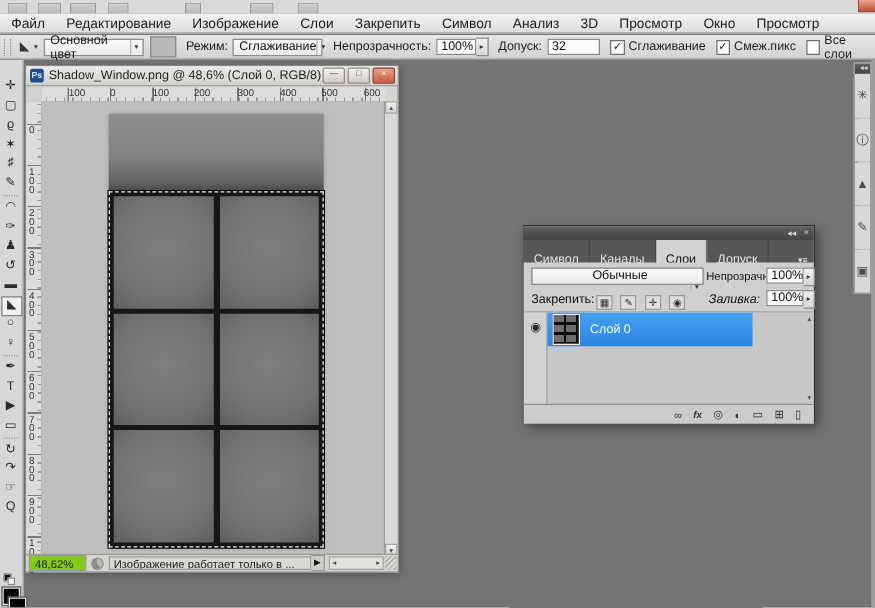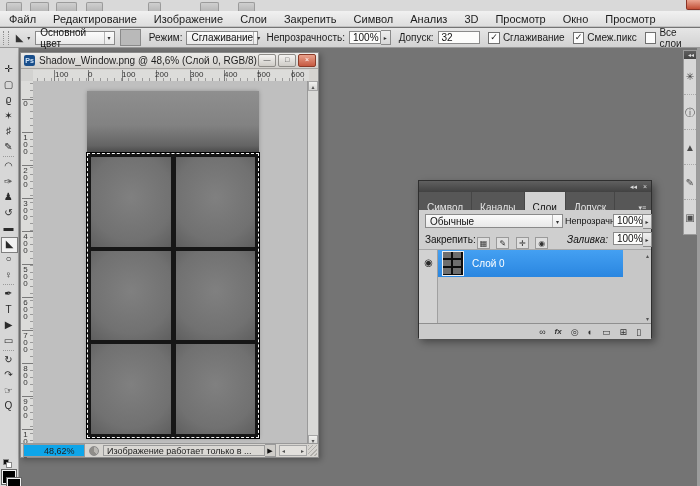--- a/index.html
+++ b/index.html
@@ -51,42 +51,42 @@
   .vlab{position:absolute;left:1px;font-size:8px;color:#333;writing-mode:vertical-lr;text-orientation:upright;line-height:7px;letter-spacing:-2px;}
   #canvas{left:12px;top:28px;width:276px;height:364px;background:#bfbfbf;overflow:hidden;}
   #image{left:54px;top:10px;width:172px;height:347px;box-shadow:0 0 4px rgba(0,0,0,.25);}
   #wall{left:0;top:0;width:172px;height:62px;background:linear-gradient(#8f8f8f,#828282 55%,#646464 88%,#474747);}
   #window-sel{left:0;top:62px;width:172px;height:285px;background:#161616;box-sizing:border-box;border:1px dashed #f5f5f5;box-shadow:0 0 0 1px #000;}
   #panes{position:absolute;left:3px;top:3px;right:3px;bottom:3px;display:grid;grid-template-columns:1fr 1fr;grid-template-rows:1fr 1fr 1fr;gap:4px 5px;}
   .pane{background:radial-gradient(130% 120% at 50% 45%,#808080 0%,#717171 40%,#4a4a4a 82%,#323232 100%);}
   #vscroll{right:0;top:28px;width:11px;height:364px;background:#d9d9d7;border-left:1px solid #9a9a9a;box-sizing:border-box;}
   .sc-arrow{position:absolute;left:0;width:10px;height:10px;font-size:6px;line-height:10px;text-align:center;color:#555;background:linear-gradient(#f0f0ee,#d4d4d2);border:1px solid #a5a5a5;box-sizing:border-box;}
   #statusbar{left:0;bottom:0;width:100%;height:14px;background:#d6d4d0;border-top:1px solid #999;display:flex;align-items:center;box-sizing:border-box;font-size:9px;color:#222;}
-  #zoomfield{width:40px;height:11px;background:#0ea5e9;border:1px solid #9a9a9a;margin-left:2px;padding-left:20px;display:flex;align-items:center;}
+  #zoomfield{width:40px;height:11px;background:#84cc16;border:1px solid #9a9a9a;margin-left:2px;padding-left:4px;display:flex;align-items:center;}
   #statuscircle{width:8px;height:8px;border-radius:50%;border:1px solid #8a8a8a;background:conic-gradient(#b9b7b3 0 40%,#8f8d89 40% 100%);margin:0 4px;}
   #hintbox{width:162px;height:11px;background:#dad8d4;border:1px solid #9a9a9a;display:flex;align-items:center;padding-left:3px;box-sizing:border-box;white-space:nowrap;overflow:hidden;}
   #hintarrow{width:10px;height:11px;border:1px solid #9a9a9a;border-left:none;background:#cfcdc9;font-size:7px;line-height:11px;text-align:center;color:#111;}
   #hscrolltrack{flex:1;height:11px;margin-left:3px;background:#e2e0dc;border:1px solid #a5a5a5;display:flex;align-items:center;justify-content:space-between;font-size:6px;color:#555;padding:0 2px;box-sizing:border-box;}
   #sizegrip{width:9px;height:11px;background:repeating-linear-gradient(135deg,#b0aeaa 0 1px,transparent 1px 3px);margin:0 1px;}
   
   #layers{left:418px;top:180px;width:234px;height:158px;background:#cfcfcf;border:1px solid #2f2f2f;box-sizing:border-box;box-shadow:3px 4px 8px rgba(0,0,0,.4);}
   #lp-header{left:0;top:0;width:100%;height:11px;background:linear-gradient(#606060,#424242);display:flex;justify-content:flex-end;align-items:center;gap:6px;padding-right:4px;box-sizing:border-box;color:#d8d8d8;font-size:7px;}
   #lp-tabs{left:0;top:11px;width:100%;height:32px;background:#575757;border-bottom:1px solid #3e3e3e;display:flex;align-items:stretch;box-sizing:border-box;}
   .lp-tab{padding:0 8px;font-size:10px;display:flex;align-items:center;color:#e3e3e3;border-right:1px solid #464646;}
   .lp-tab.active{background:#d2d2d2;color:#111;}
   #lp-menu{margin-left:auto;color:#ddd;font-size:7px;padding-right:5px;display:flex;align-items:center;}
   #lp-controls{left:0;top:29px;width:100%;height:39px;background:#cfcfcf;}
-  #blendmode{left:6px;top:4px;width:138px;}
+  #blendmode{left:6px;top:4px;width:138px;flex-direction:column;}
   .lp-lbl{position:absolute;font-size:10px;color:#111;white-space:nowrap;}
   .lp-field{position:absolute;width:30px;}
   .lp-spin{position:absolute;width:8px;}
   .lockico{width:13px;height:12px;border:1px solid #9a9a9a;background:#dedede;font-size:8px;line-height:11px;text-align:center;color:#333;margin-right:2px;display:inline-block;box-sizing:border-box;}
   #lp-list{left:0;top:68px;width:100%;height:74px;background:#c7c7c7;border-top:1px solid #a8a8a8;overflow:hidden;}
   #eyecol{left:0;top:0;width:19px;height:74px;background:#d2d2d2;border-right:1px solid #a0a0a0;box-sizing:border-box;}
-  #layer-row{left:19px;top:0;width:185px;height:27px;background:linear-gradient(#44a0f2,#2a86e0);display:flex;align-items:center;color:#fff;}
+  #layer-row{left:19px;top:0;width:164px;height:27px;background:linear-gradient(#44a0f2,#2a86e0);display:flex;align-items:center;color:#fff;}
   #eye-cell{left:2px;top:6px;width:15px;height:14px;font-size:10px;color:#2a2a2a;text-align:center;line-height:14px;}
   #thumb{width:20px;height:23px;margin-left:4px;border:1px solid #efefef;background-color:#141414;
     background-image:repeating-linear-gradient(to bottom,transparent 0 6px,#0d0d0d 6px 8px),repeating-linear-gradient(to right,#6e6e6e 0 8px,#0d0d0d 8px 10px);}
   #layer-name{font-size:10px;margin-left:8px;}
   .lscroll{position:absolute;right:2px;font-size:6px;color:#555;}
   #lp-bottom{left:0;top:142px;width:100%;height:16px;background:#cbcbcb;border-top:1px solid #8f8f8f;display:flex;align-items:center;justify-content:flex-end;gap:9px;padding-right:10px;box-sizing:border-box;font-size:9px;color:#333;}
   #lp-bottom .fx{font-style:italic;font-weight:bold;font-size:8px;}
   
   #dockline{left:697px;top:48px;width:3px;height:438px;background:#9c9c9c;}
   #dock{left:683px;top:50px;width:14px;height:185px;background:#d8d8d8;border:1px solid #9a9a9a;box-sizing:border-box;}

